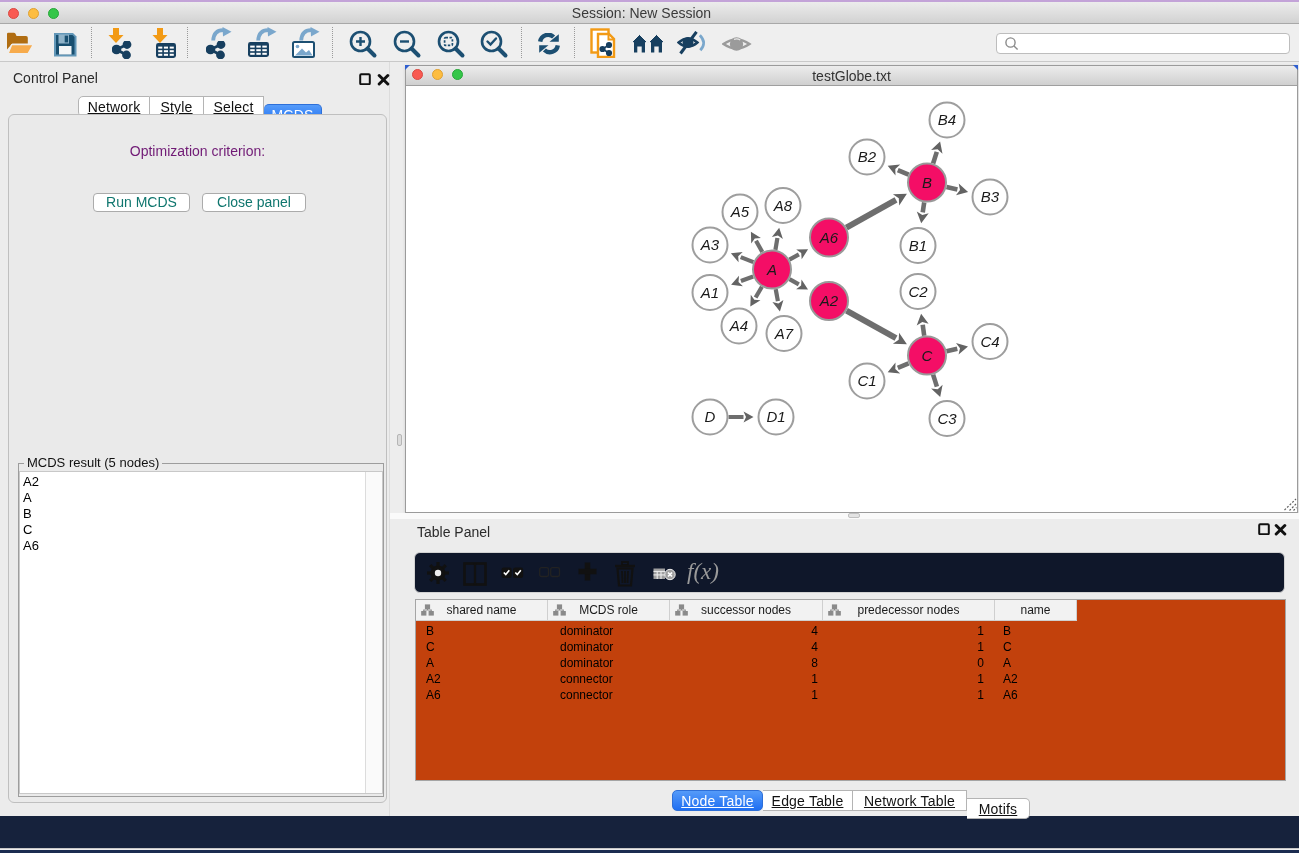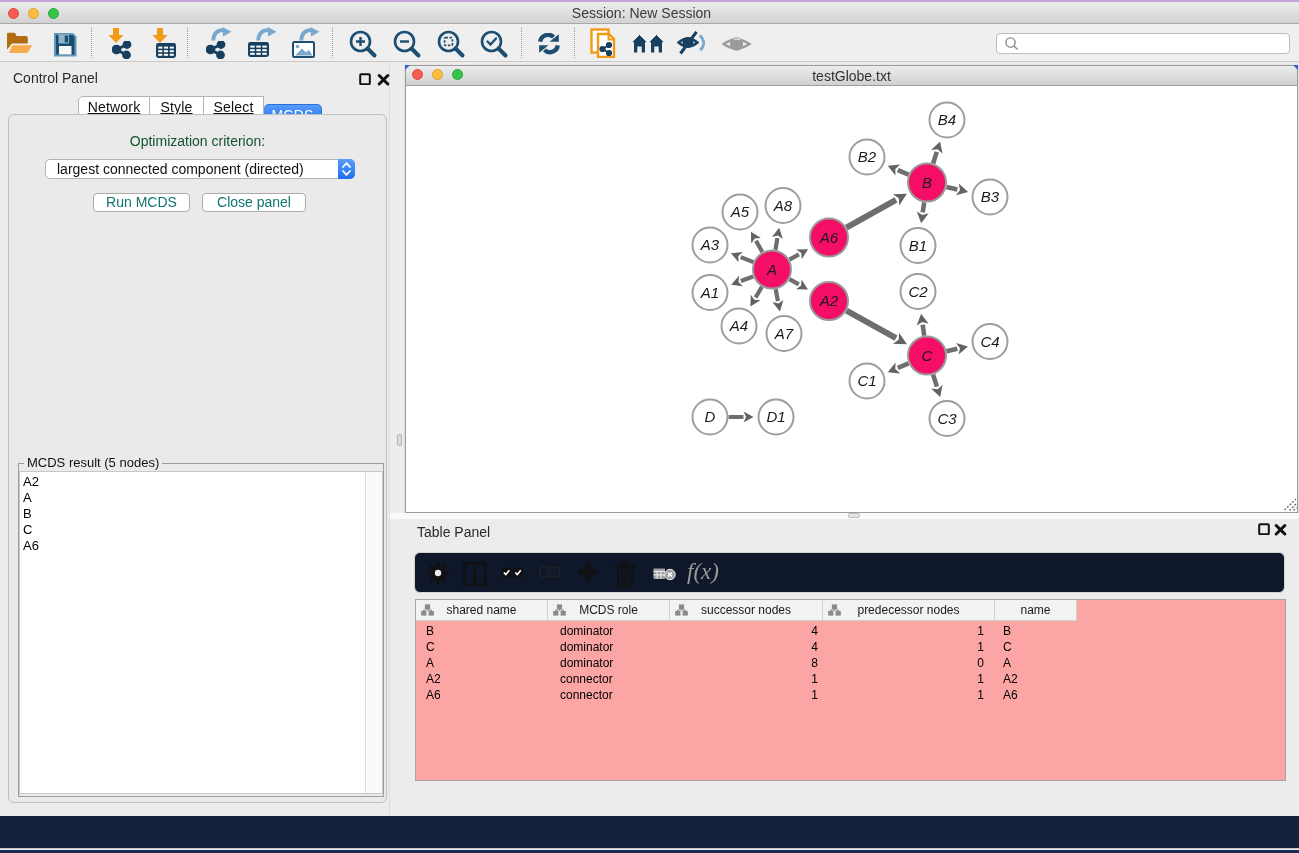--- a/index.html
+++ b/index.html
@@ -43,22 +43,22 @@
 .seg { position:absolute; display:flex; height:21px; }
 .seg .tab { height:21px; line-height:20px; text-align:center; font-size:14px; letter-spacing:0.2px;
   color:#111; background:#fff; border:1px solid #b4b4b4; border-left:none;text-decoration:underline; }
 .seg .tab:first-child { border-left:1px solid #b4b4b4; border-radius:5px 0 0 5px; }
 .seg .tab:last-child { border-radius:0 5px 5px 0;margin-top:8px; }
 .seg .tab.sel { background:linear-gradient(#559bf9,#1e6ef2); color:#fff; border-color:#2d6fd8; border-radius:5px; }
 
 
 #cp-panel { position:absolute; left:8px; top:52px; width:379px; height:689px; background:#eaeaea;
   border:1px solid #bfbfbf; border-radius:6px; }
-#optlabel { position:absolute; left:0; width:100%; top:18px; text-align:center;
-  font-size:14px; color:#14532d; }
+#optlabel { position:absolute; left:0; width:100%; top:28px; text-align:center;
+  font-size:14px; color:#701a75; }
 #dropdown { position:absolute; left:36px; top:44px; width:310px; height:20px;
   background:#fff; border:1px solid #b2b2b2; border-radius:5px; }
 #dropdown .txt { position:absolute; left:11px; top:1px; font-size:14px; color:#111; }
 #spinner { position:absolute; right:-1px; top:-1px; width:17px; height:20px;
   background:linear-gradient(#5a9ef9,#1e6ef2); border-radius:0 5px 5px 0; }
 .btn { position:absolute; height:19px; background:#fff; border:1px solid #ababab;
   border-radius:4px; font-size:14px; color:#0f766e; text-align:center; line-height:17px; }
 
 #mcds-fs { position:absolute; left:9px; top:348px; width:366px; height:334px; }
 #mcds-fs .legend { position:absolute; left:6px; top:-8px; background:#eaeaea;
@@ -86,21 +86,21 @@
 
 
 #tablepanel { left:0px; top:451px; width:909px; height:299px; background:#ececec; }
 #hgutter { position:absolute; left:0; top:0; width:909px; height:6px; background:#fafafa; }
 #hhandle { position:absolute; left:458px; top:0px; width:12px; height:5px; background:#e3e3e3;
   border:1px solid #c0c0c0; border-radius:2px; }
 #tp-title { position:absolute; left:27px; top:11px; font-size:14px; color:#2b2b2b; }
 #tp-toolbar { position:absolute; left:24px; top:39px; width:871px; height:41px;
   background:#0f172a; border:1px solid #d2d2d2; border-radius:6px; }
 #tp-table { position:absolute; left:25px; top:86px; width:871px; height:182px;
-  background:#fca5a5; border:1px solid #a5a5a5; }
+  background:#c2410c; border:1px solid #a5a5a5; }
 .th { position:absolute; top:0; height:21px; background:#f2f2f2;
   border-right:1px solid #cfcfcf; border-bottom:1px solid #cfcfcf; font-size:12px; color:#1a1a1a; }
 .th .lbl { position:absolute; top:3px; width:100%; text-align:center; }
 .trow { position:absolute; font-size:12px; color:#000; height:16px; line-height:16px; }
 
 
 
 #statusbar { left:0; top:848px; width:1299px; height:34px; background:#ececec;
   border-top:1px solid #c6c6c6; }
 #listbtn { position:absolute; left:9px; top:8px; width:28px; height:19px;
@@ -285,29 +285,20 @@
 
   <div class="seg" style="left:78px;top:34px">
     <div class="tab" style="width:72px">Network</div>
     <div class="tab" style="width:54px">Style</div>
     <div class="tab" style="width:60px">Select</div>
     <div class="tab sel" style="width:58px">MCDS</div>
   </div>
 
   <div id="cp-panel">
     <div id="optlabel">Optimization criterion:</div>
-    <div id="dropdown">
-      <div class="txt">largest connected component (directed)</div>
-      <div id="spinner">
-        <svg width="17" height="20" style="position:absolute;left:0;top:0">
-          <path d="M5 8 L8.5 4.2 L12 8" fill="none" stroke="#fff" stroke-width="1.8" stroke-linecap="round" stroke-linejoin="round"></path>
-          <path d="M5 12 L8.5 15.8 L12 12" fill="none" stroke="#fff" stroke-width="1.8" stroke-linecap="round" stroke-linejoin="round"></path>
-        </svg>
-      </div>
-    </div>
     <div class="btn" style="left:84px;top:78px;width:97px">Run MCDS</div>
     <div class="btn" style="left:193px;top:78px;width:104px">Close panel</div>
 
     <div id="mcds-fs">
       <div id="mcds-border"></div>
       <div class="legend">MCDS result (5 nodes)</div>
       <div id="mcds-list">
         <div class="item" style="margin-top:2px">A2</div>
         <div class="item">A</div>
         <div class="item">B</div>
@@ -577,20 +568,26 @@
 <div class="trow" style="left:254px;top:71px;width:148px;text-align:right">1</div>
 <div class="trow" style="left:407px;top:71px;width:161px;text-align:right">1</div>
 <div class="trow" style="left:587px;top:71px">A2</div>
 <div class="trow" style="left:10px;top:87px">A6</div>
 <div class="trow" style="left:144px;top:87px">connector</div>
 <div class="trow" style="left:254px;top:87px;width:148px;text-align:right">1</div>
 <div class="trow" style="left:407px;top:87px;width:161px;text-align:right">1</div>
 <div class="trow" style="left:587px;top:87px">A6</div>
     </div>
 
+    <div class="seg" style="left:282px;top:277px">
+      <div class="tab sel" style="width:91px">Node Table</div>
+      <div class="tab" style="width:90px">Edge Table</div>
+      <div class="tab" style="width:114px">Network Table</div>
+      <div class="tab" style="width:63px">Motifs</div>
+    </div>
   </div>
 </div>
 
 <div id="statusbar" class="abs">
   <div id="listbtn">
     <svg width="26" height="17" style="position:absolute;left:1px;top:1px">
       <circle cx="8" cy="4.4" r="1.6" fill="#111"></circle>
       <circle cx="8" cy="9" r="1.6" fill="#111"></circle>
       <circle cx="8" cy="13.6" r="1.6" fill="#111"></circle>
       <rect x="10.5" y="3.2" width="11" height="2.5" fill="#111"></rect>

